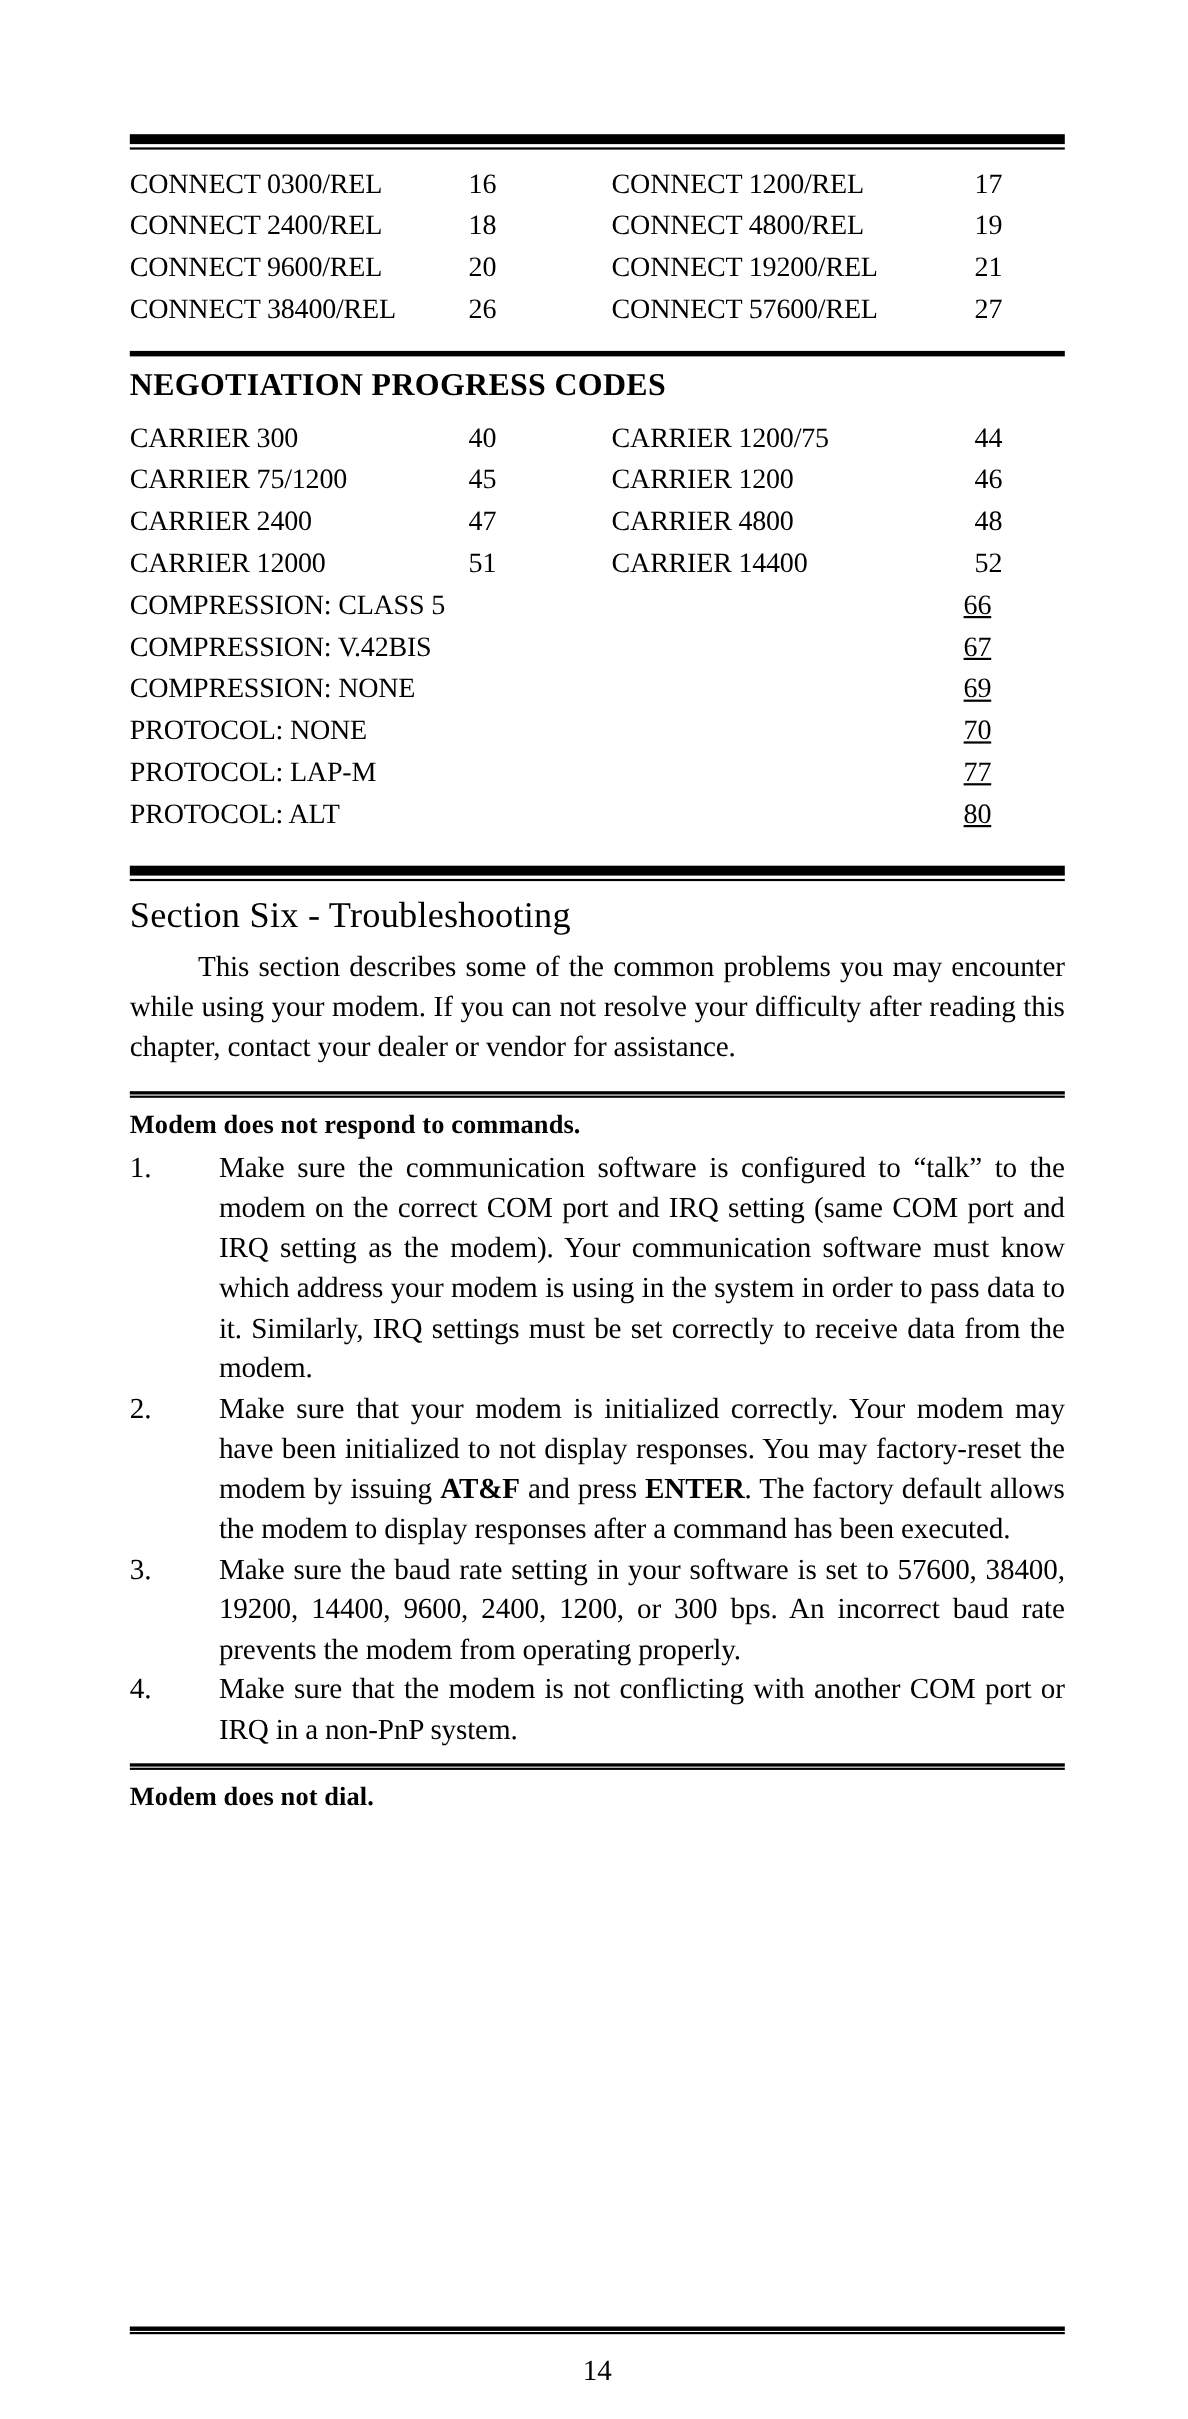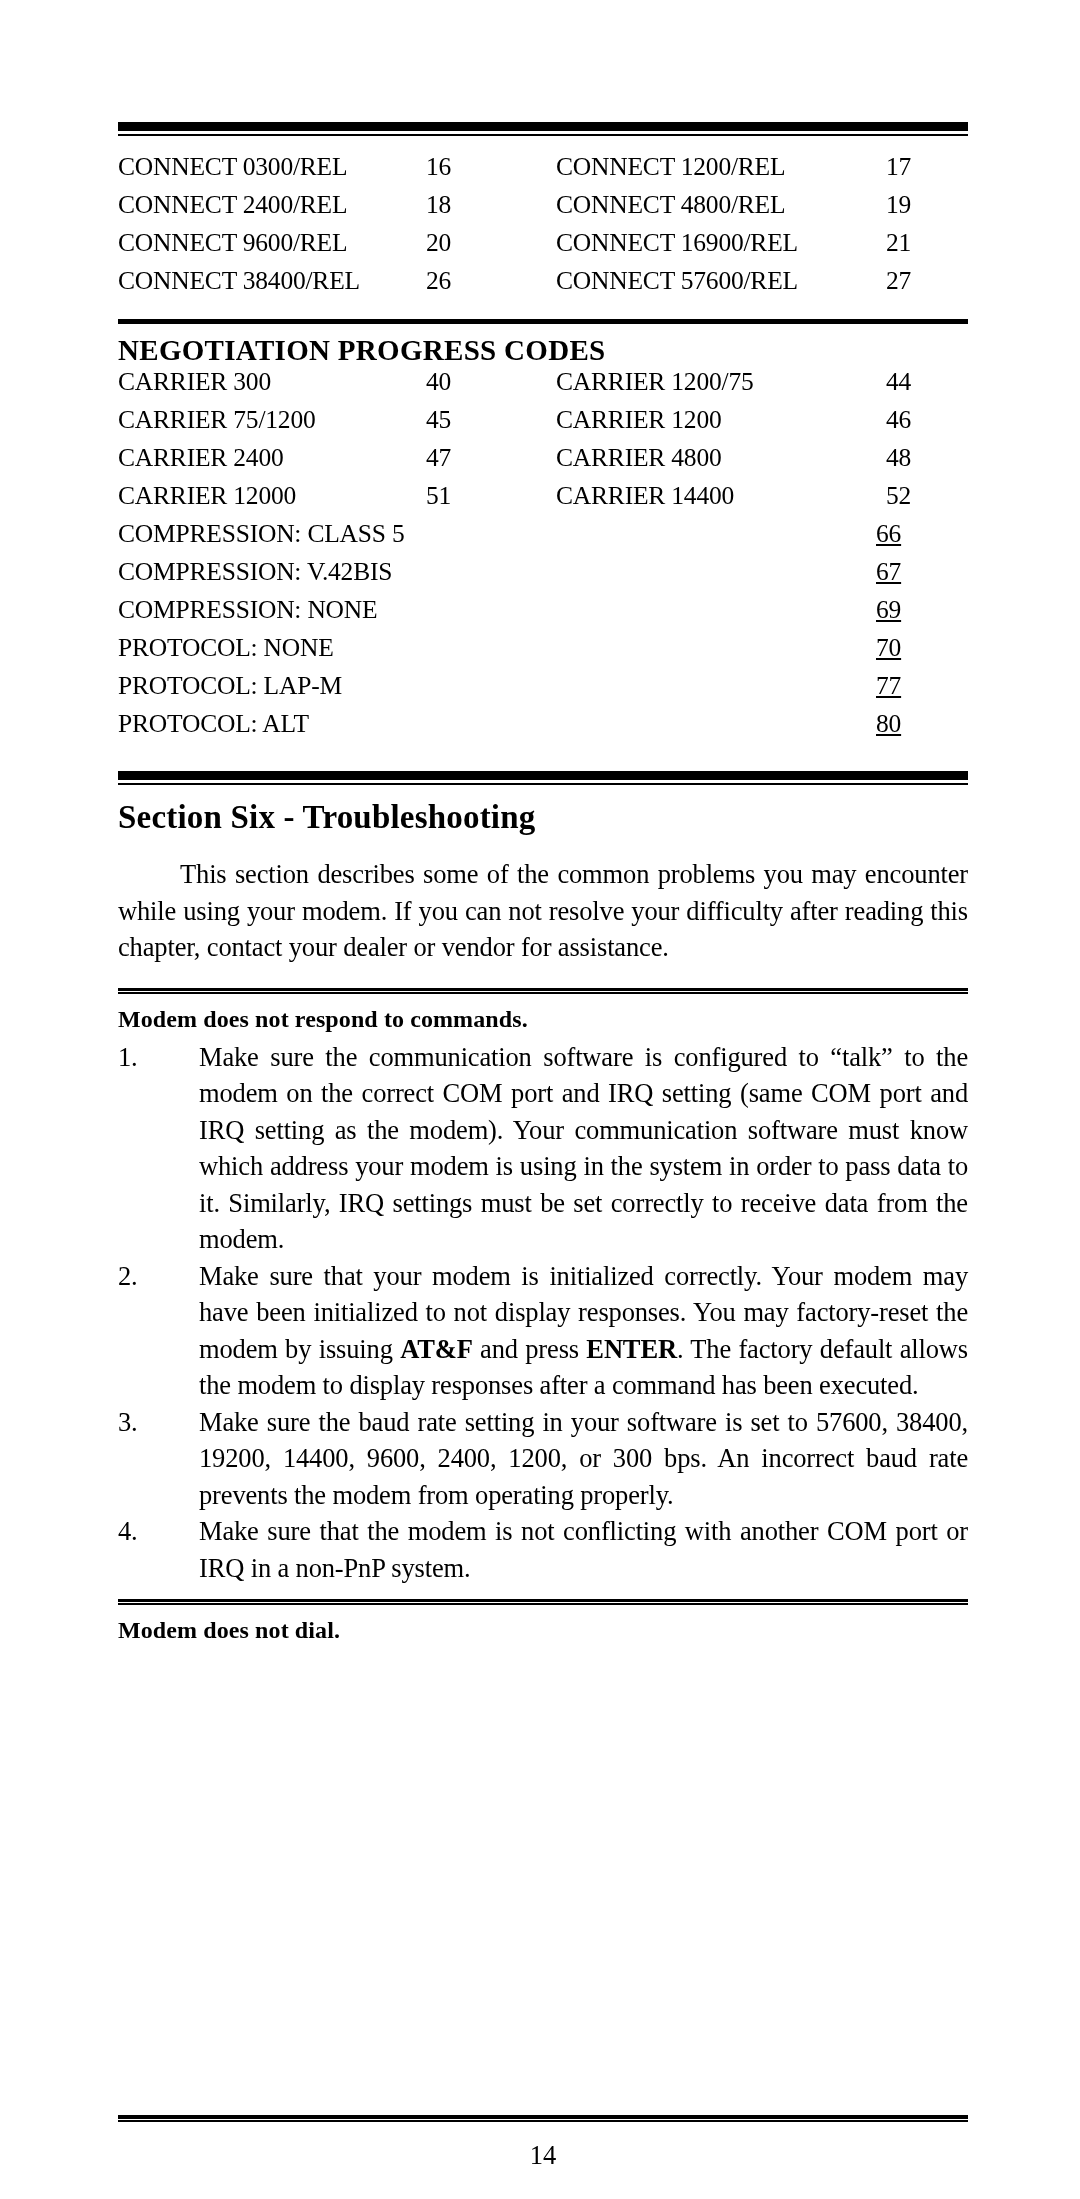--- a/index.html
+++ b/index.html
@@ -66,30 +66,30 @@
   td.c-num   { width: 130px; text-align: left; padding-left: 8px;}
   td.c-label2{ width: 320px; }
   td.c-num2  { width: auto; text-align: left; padding-left: 10px;}
   td.wide-label { }
   td.wide-num { text-align: left; text-decoration: underline; }
 
   .sect-title {
     font-weight: bold;
     font-size: 29px;
     letter-spacing: 0.3px;
-    margin: 10px 0 2px 0;
+    margin: 10px 0 18px 0;
   }
 
   .gap-sm { height: 13px; }
   .gap-md { height: 22px; }
 
   h2.chapter {
-    font-weight: bold;
+    font-weight: normal;
     font-size: 33px;
-    margin: 14px 0 20px 0;
+    margin: 14px 0 8px 0;
     letter-spacing: 0.2px;
   }
   h3.subhead {
     font-weight: bold;
     font-size: 24px;
     margin: 12px 0 6px 0;
     letter-spacing: 0.1px;
   }
 
   p.body {
@@ -164,21 +164,21 @@
       </tr>
       <tr>
         <td class="c-label">CONNECT 2400/REL</td>
         <td class="c-num">18</td>
         <td class="c-label2">CONNECT 4800/REL</td>
         <td class="c-num2">19</td>
       </tr>
       <tr>
         <td class="c-label">CONNECT 9600/REL</td>
         <td class="c-num">20</td>
-        <td class="c-label2">CONNECT 16900/REL</td>
+        <td class="c-label2">CONNECT 19200/REL</td>
         <td class="c-num2">21</td>
       </tr>
       <tr>
         <td class="c-label">CONNECT 38400/REL</td>
         <td class="c-num">26</td>
         <td class="c-label2">CONNECT 57600/REL</td>
         <td class="c-num2">27</td>
       </tr>
     </tbody>
   </table>

